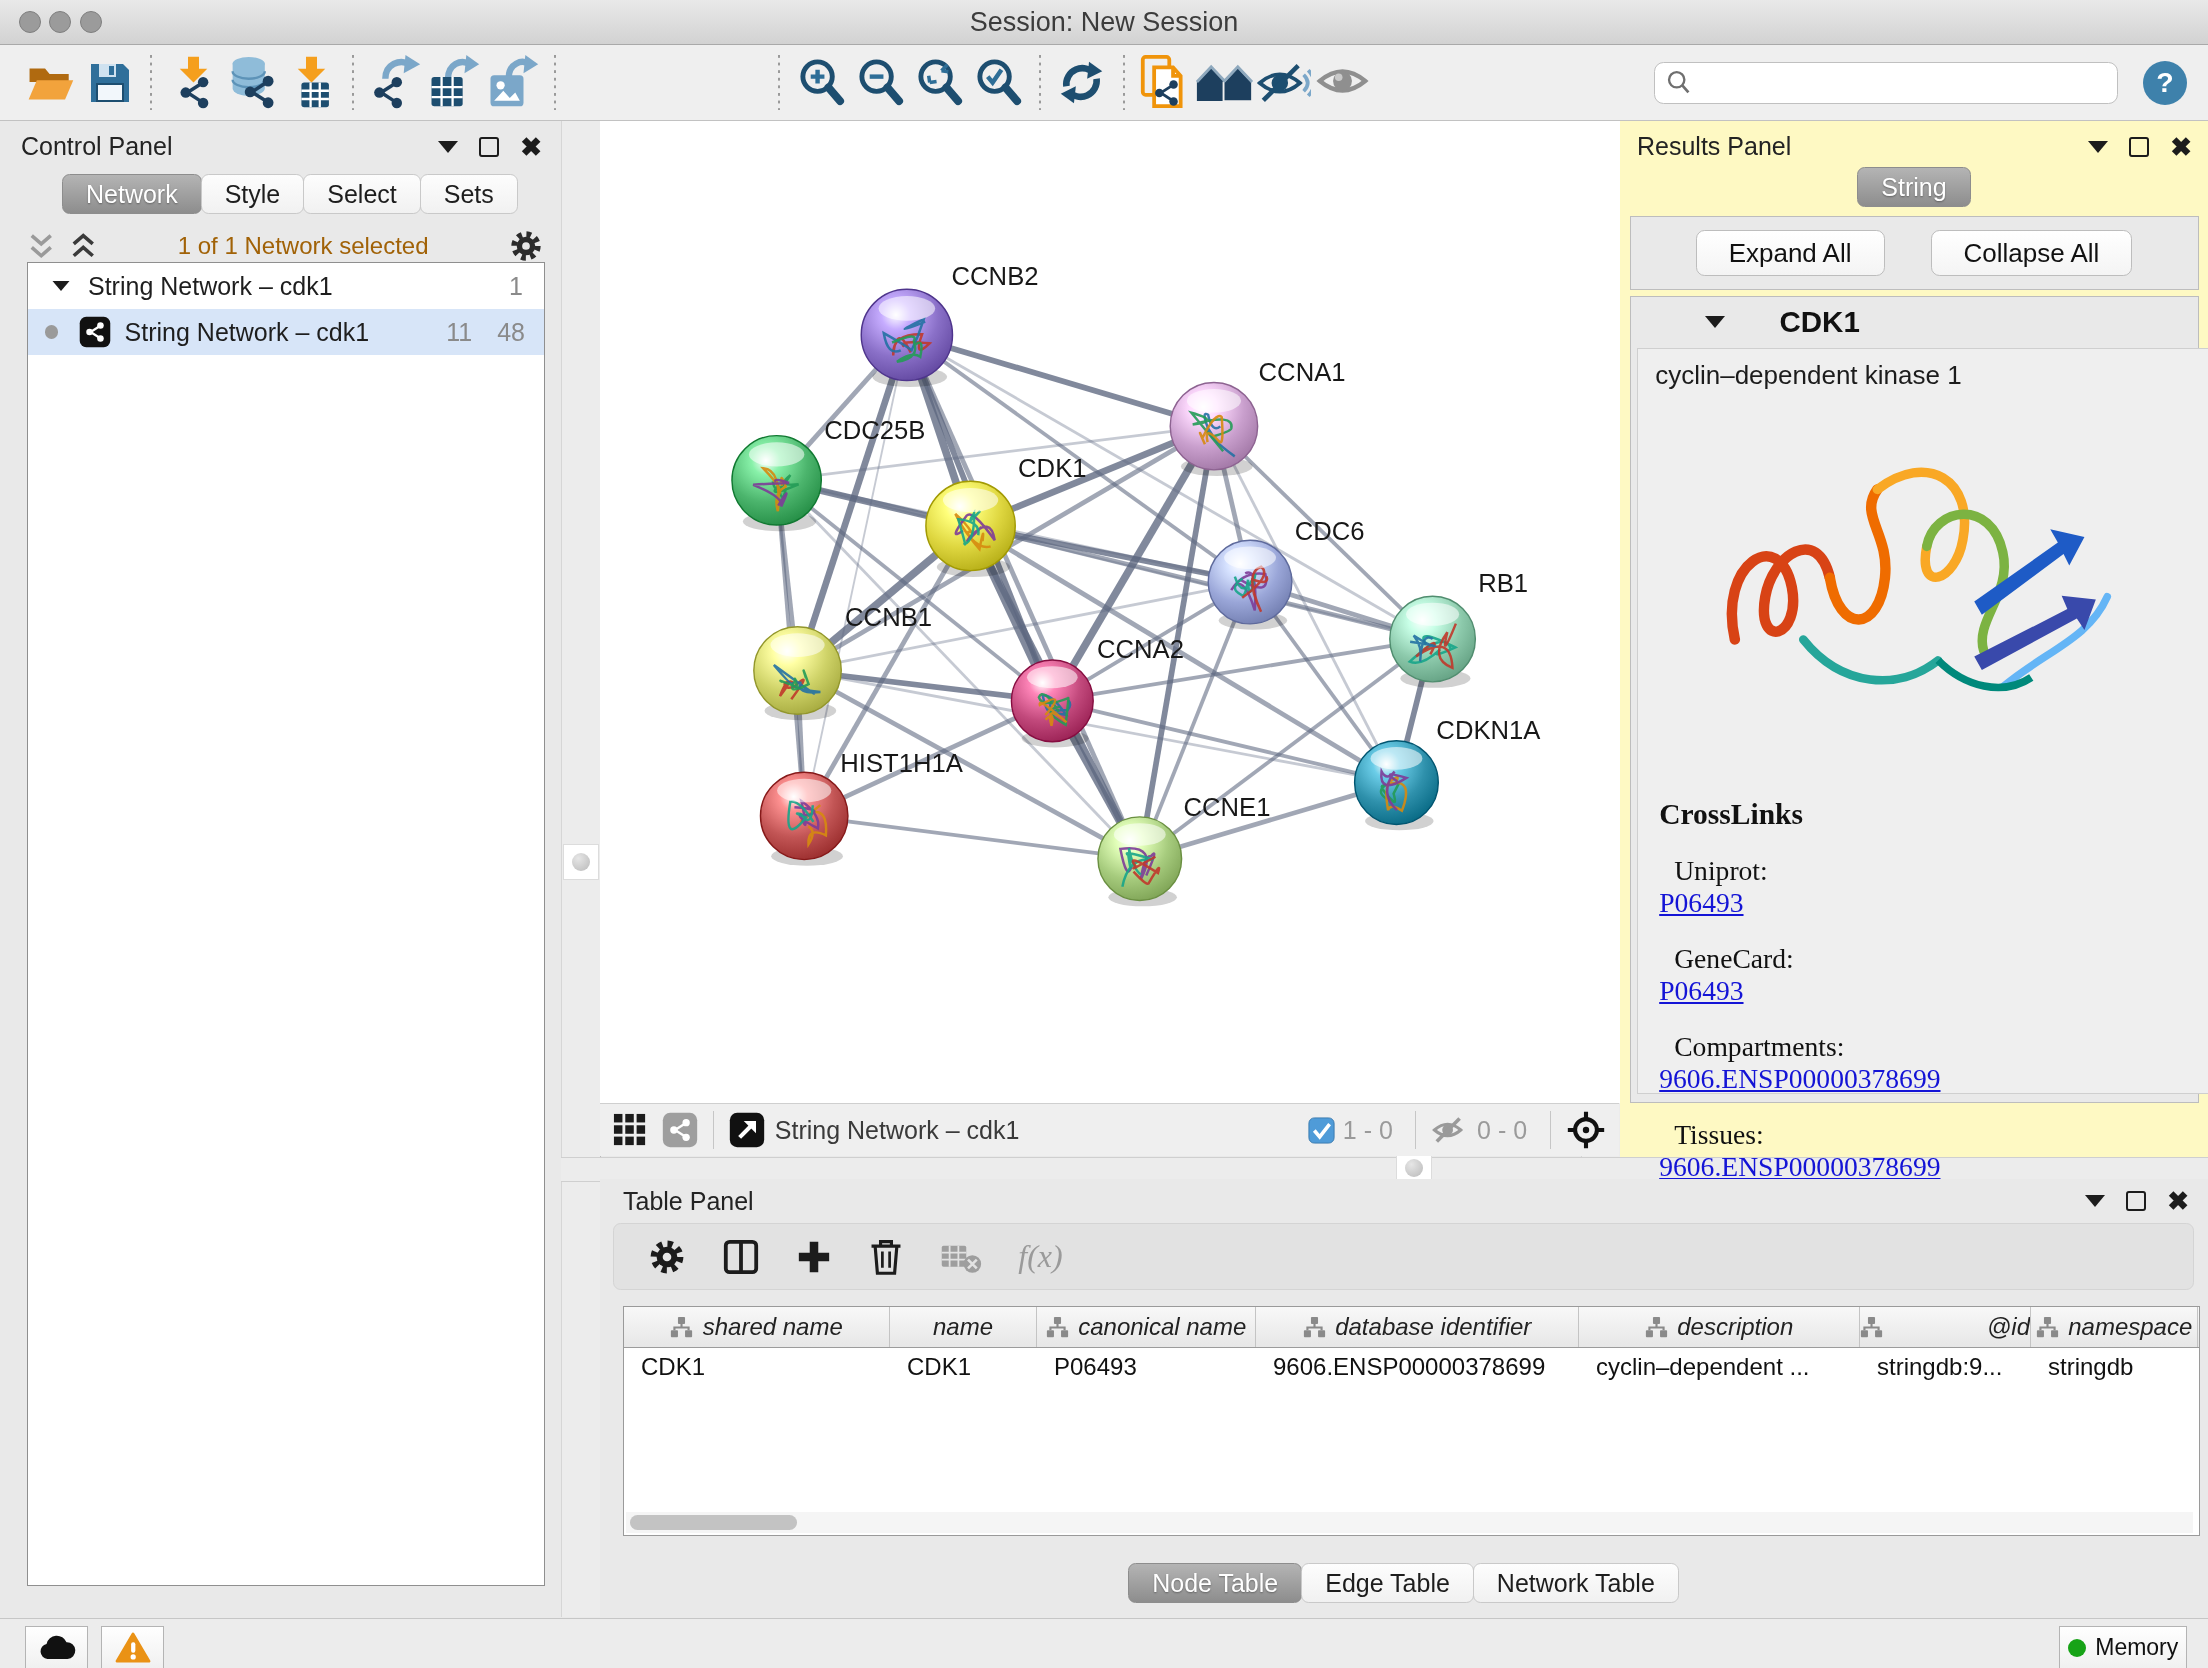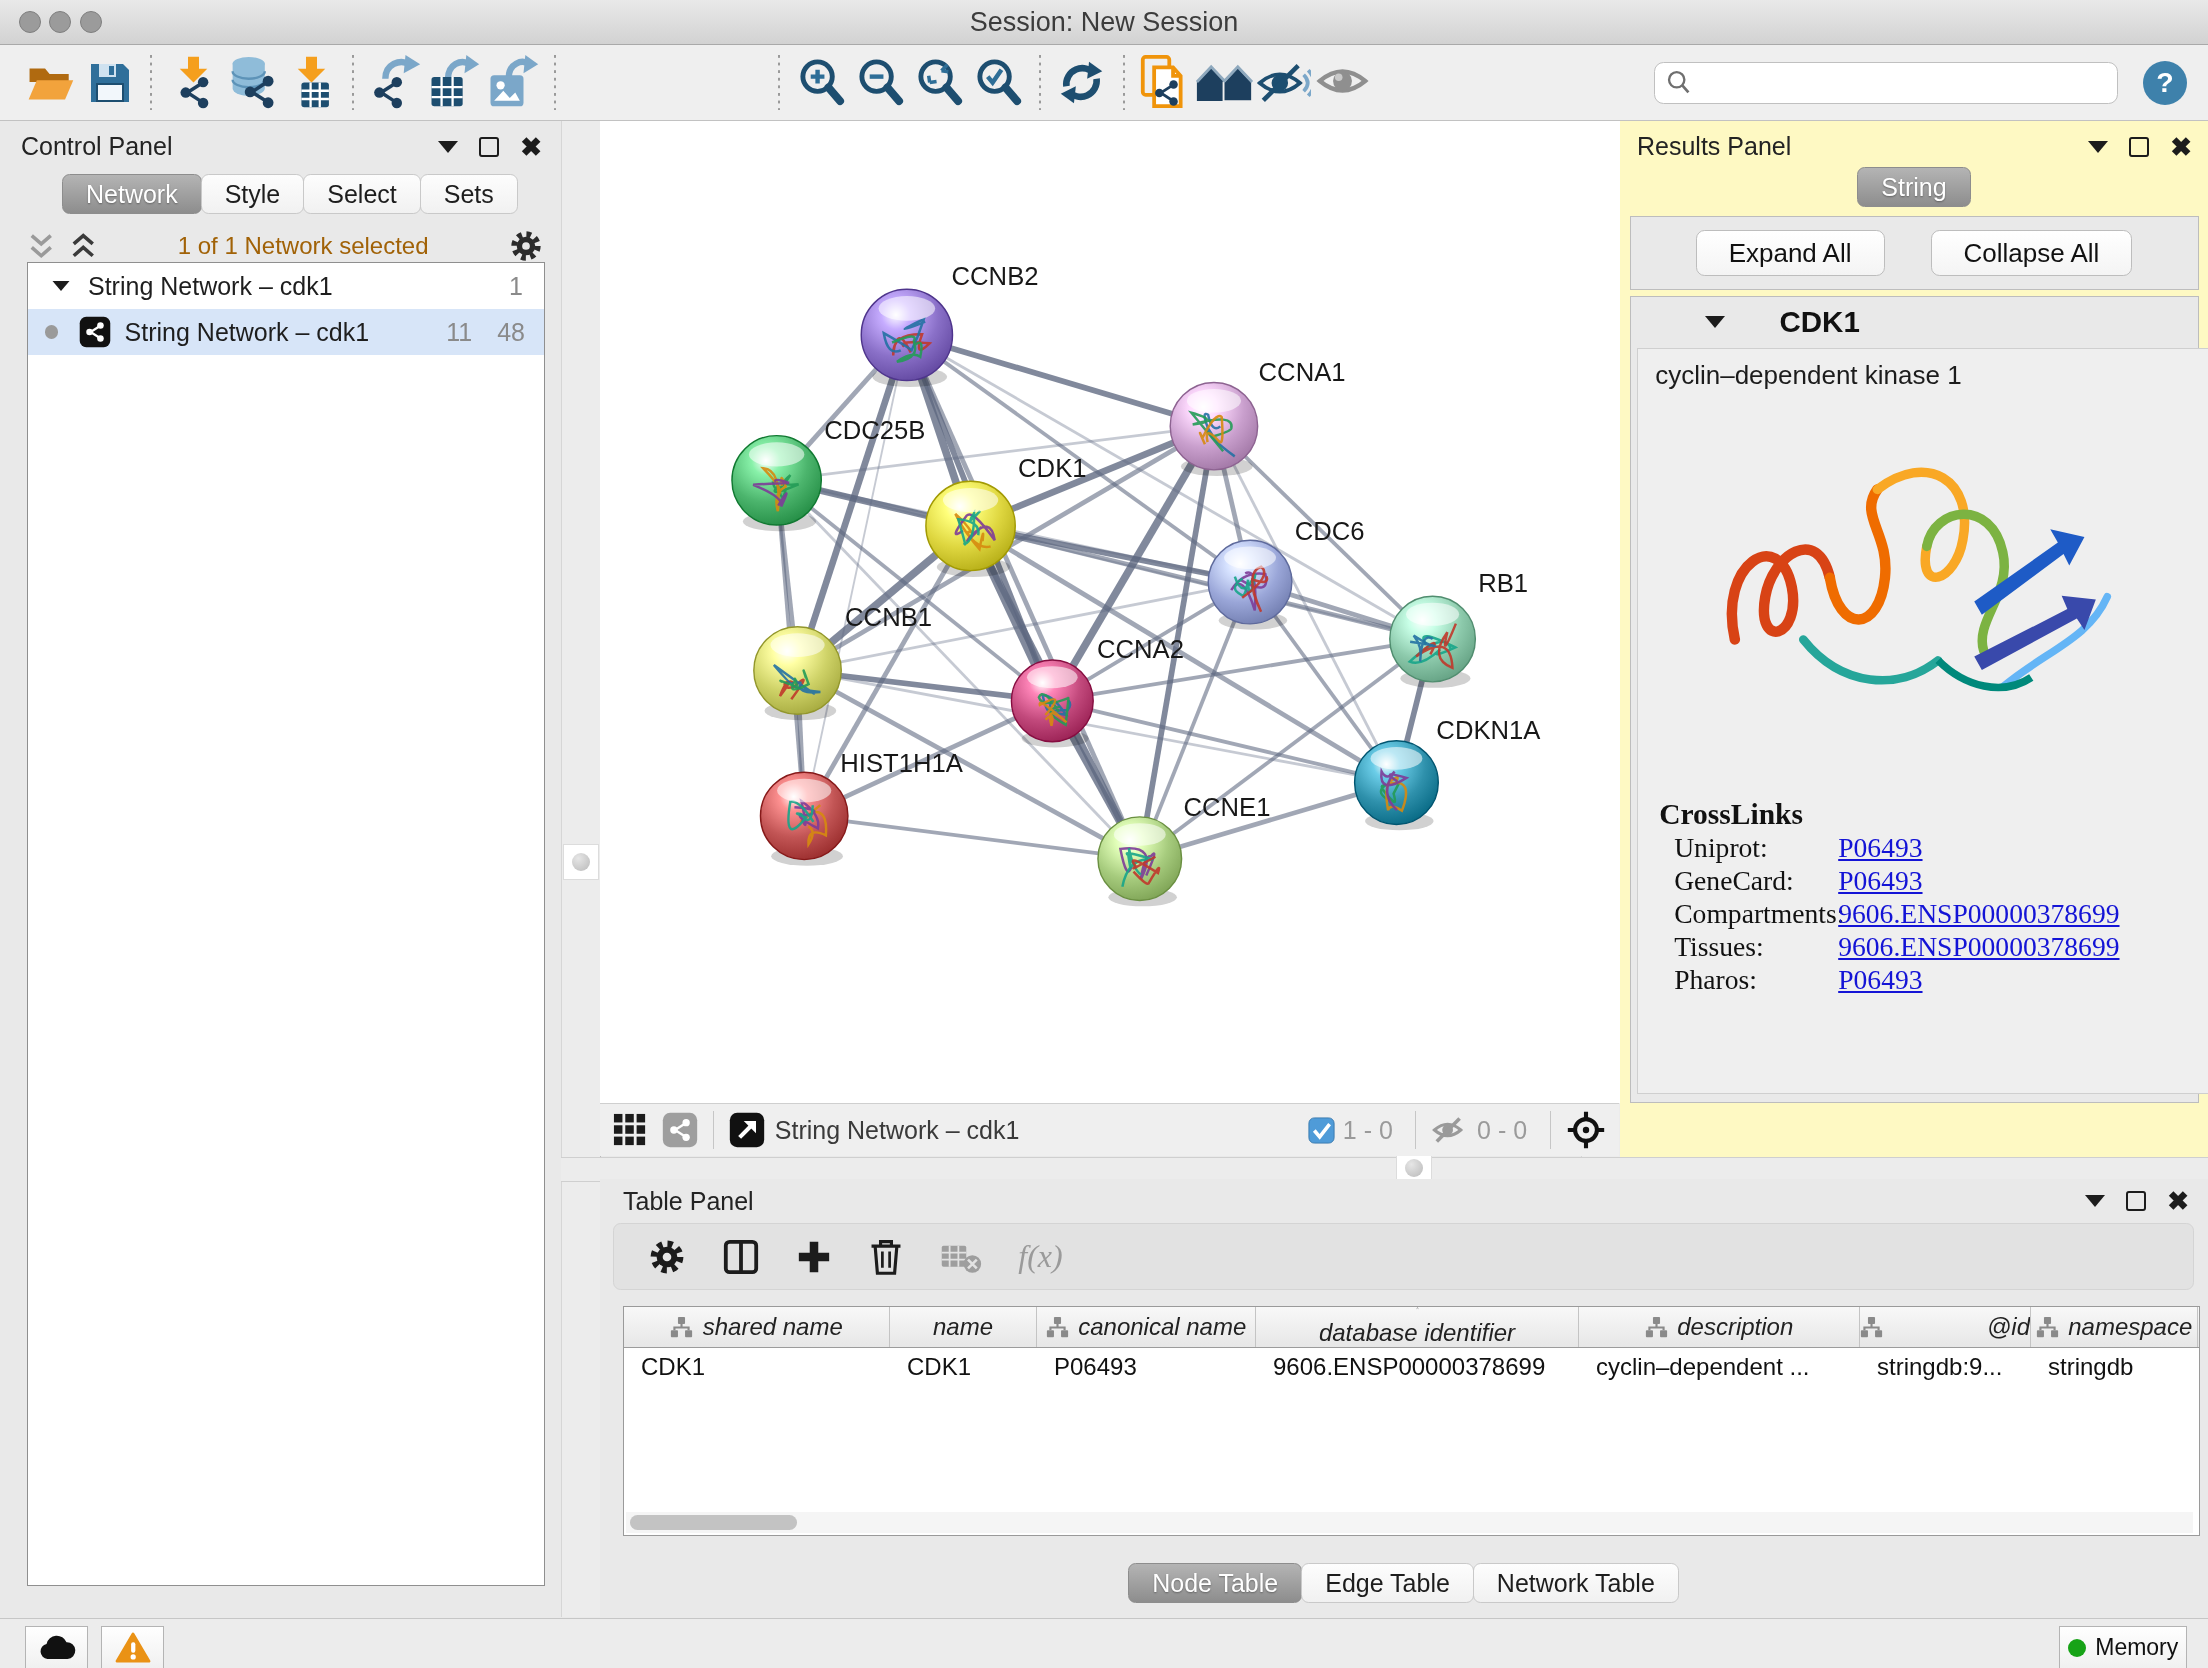--- a/index.html
+++ b/index.html
@@ -58,21 +58,21 @@
   #rp-box1{left:9.5px;top:95px;width:567px;height:72px;border:1.9px solid #bdbdbd;background:#e9e9e9;
     display:flex;align-items:center;justify-content:center;gap:46px;}
   .rp-btn{height:44px;padding:0 32px;background:linear-gradient(#ffffff,#f4f4f4);border:1px solid #bdbdbd;
     border-radius:8.6px;font-size:26px;color:#111;display:flex;align-items:center;}
   #rp-box2{left:9.5px;top:175px;width:567px;height:805px;border:1.9px solid #bdbdbd;background:#e9e9e9;}
   #rp-sec-head{height:49px;display:flex;align-items:center;}
   #rp-inner{position:absolute;left:6.7px;top:51px;width:550px;height:744px;background:#efefef;border:1px solid #cfcfcf;padding-left:40px;}
   #rp-desc{position:absolute;left:17px;top:11.4px;font-size:26px;color:#1c1c1c;}
   #crosslinks{position:absolute;left:21px;top:449px;width:514px;font-family:"Liberation Serif",serif;}
   #crosslinks-title{font-size:29.5px;font-weight:bold;color:#111;}
-  .cl-row{display:flex;margin-top:1px;font-size:27.6px;}
+  .cl-row{display:flex;margin-top:24px;font-size:27.6px;flex-direction:column;}
   .cl-label{width:164px;color:#111;padding-left:15px;flex:0 0 auto;}
   .cl-link{color:#1414d6;text-decoration:underline;}
   
   #table-panel{left:600px;top:1179px;width:1608px;height:438px;background:#e9e9e9;}
   #tp-toolbar{left:13.3px;top:44px;width:1581px;height:67px;background:#e2e2e2;border:1px solid #d4d4d4;
     border-radius:7.6px;display:flex;align-items:center;gap:36px;padding:0 34px;box-sizing:border-box;}
   #fx-label{font-family:"Liberation Serif",serif;font-style:italic;font-size:32px;color:#9a9a9a;}
   #node-table{left:23px;top:127px;width:1575px;height:228px;background:#fff;border:1.9px solid #9a9a9a;}
   #nt-header{display:flex;height:40px;background:linear-gradient(#f8f8f8,#e7e7e7);border-bottom:1.9px solid #9c9c9c;font-style:italic;}
   .nt-hcell{display:flex;align-items:center;justify-content:center;gap:9.5px;font-size:24px;color:#222;
@@ -752,21 +752,21 @@
         </div>
         <div class="nt-hcell" style="width: 147px;">
           <span>name</span>
         </div>
         <div class="nt-hcell" style="width: 219px;">
           <svg width="23" height="23" viewBox="0 0 26 26" color="#8a8a8a">
             <use href="#sym-tree" width="26" height="26"></use>
           </svg>
           <span>canonical name</span>
         </div>
-        <div class="nt-hcell" style="width: 323px; flex-direction: column;">
+        <div class="nt-hcell" style="width: 323px;">
           <svg width="23" height="23" viewBox="0 0 26 26" color="#8a8a8a">
             <use href="#sym-tree" width="26" height="26"></use>
           </svg>
           <span>database identifier</span>
         </div>
         <div class="nt-hcell" style="width: 281px;">
           <svg width="23" height="23" viewBox="0 0 26 26" color="#8a8a8a">
             <use href="#sym-tree" width="26" height="26"></use>
           </svg>
           <span>description</span>

